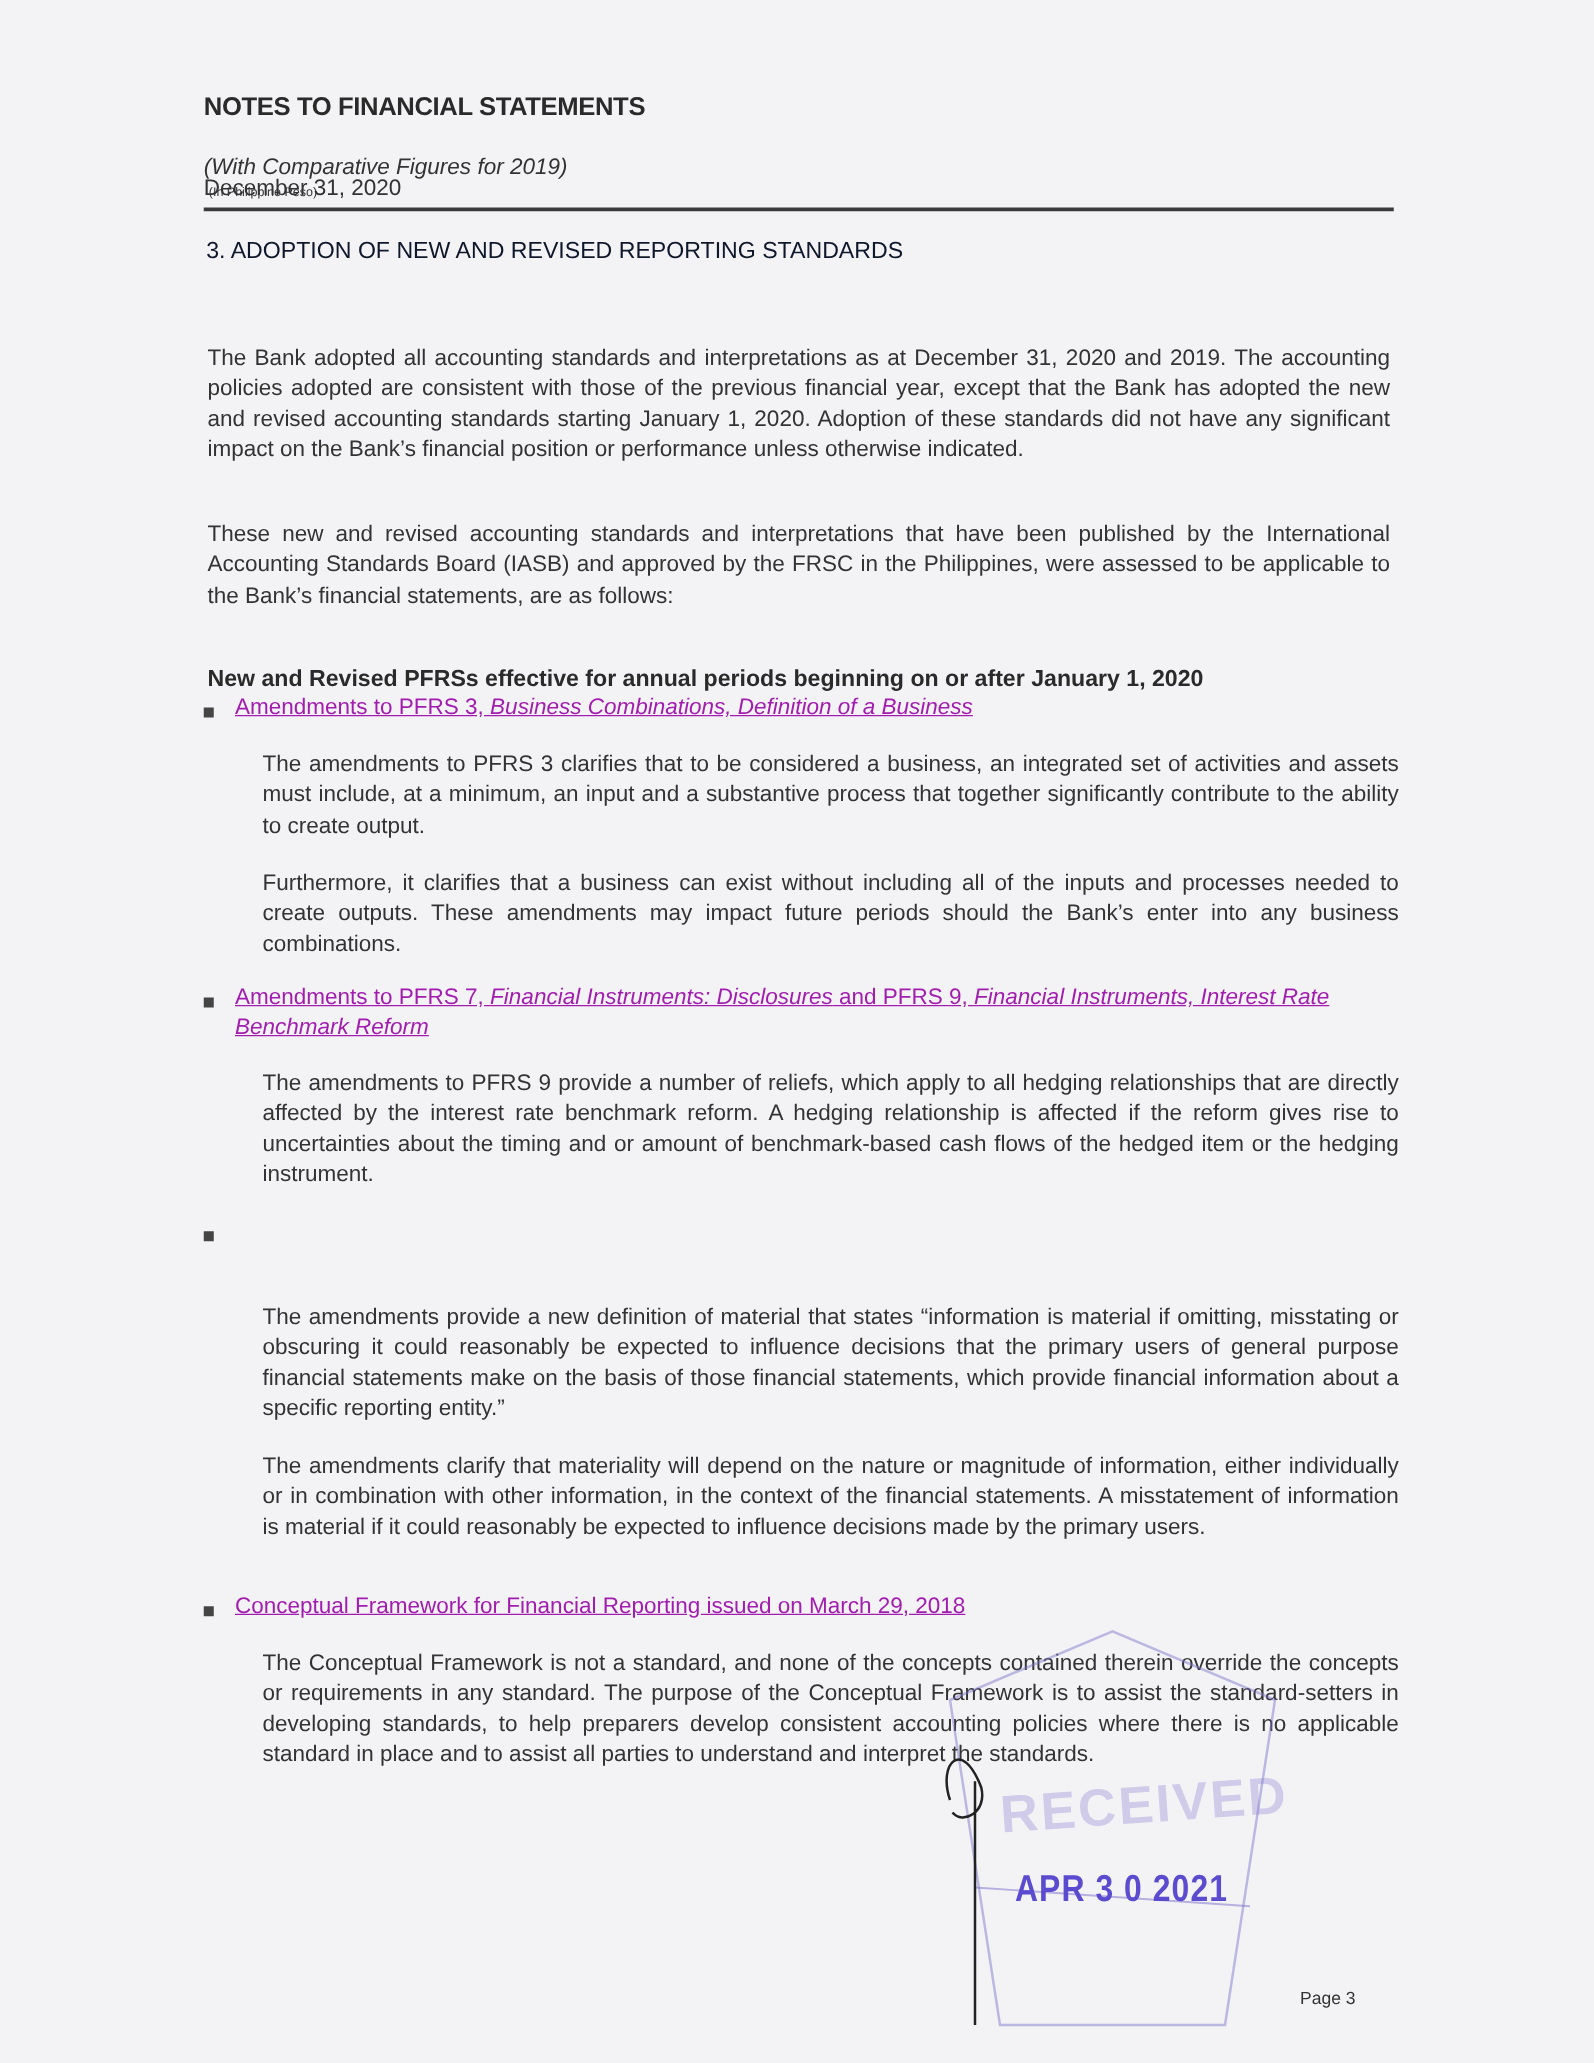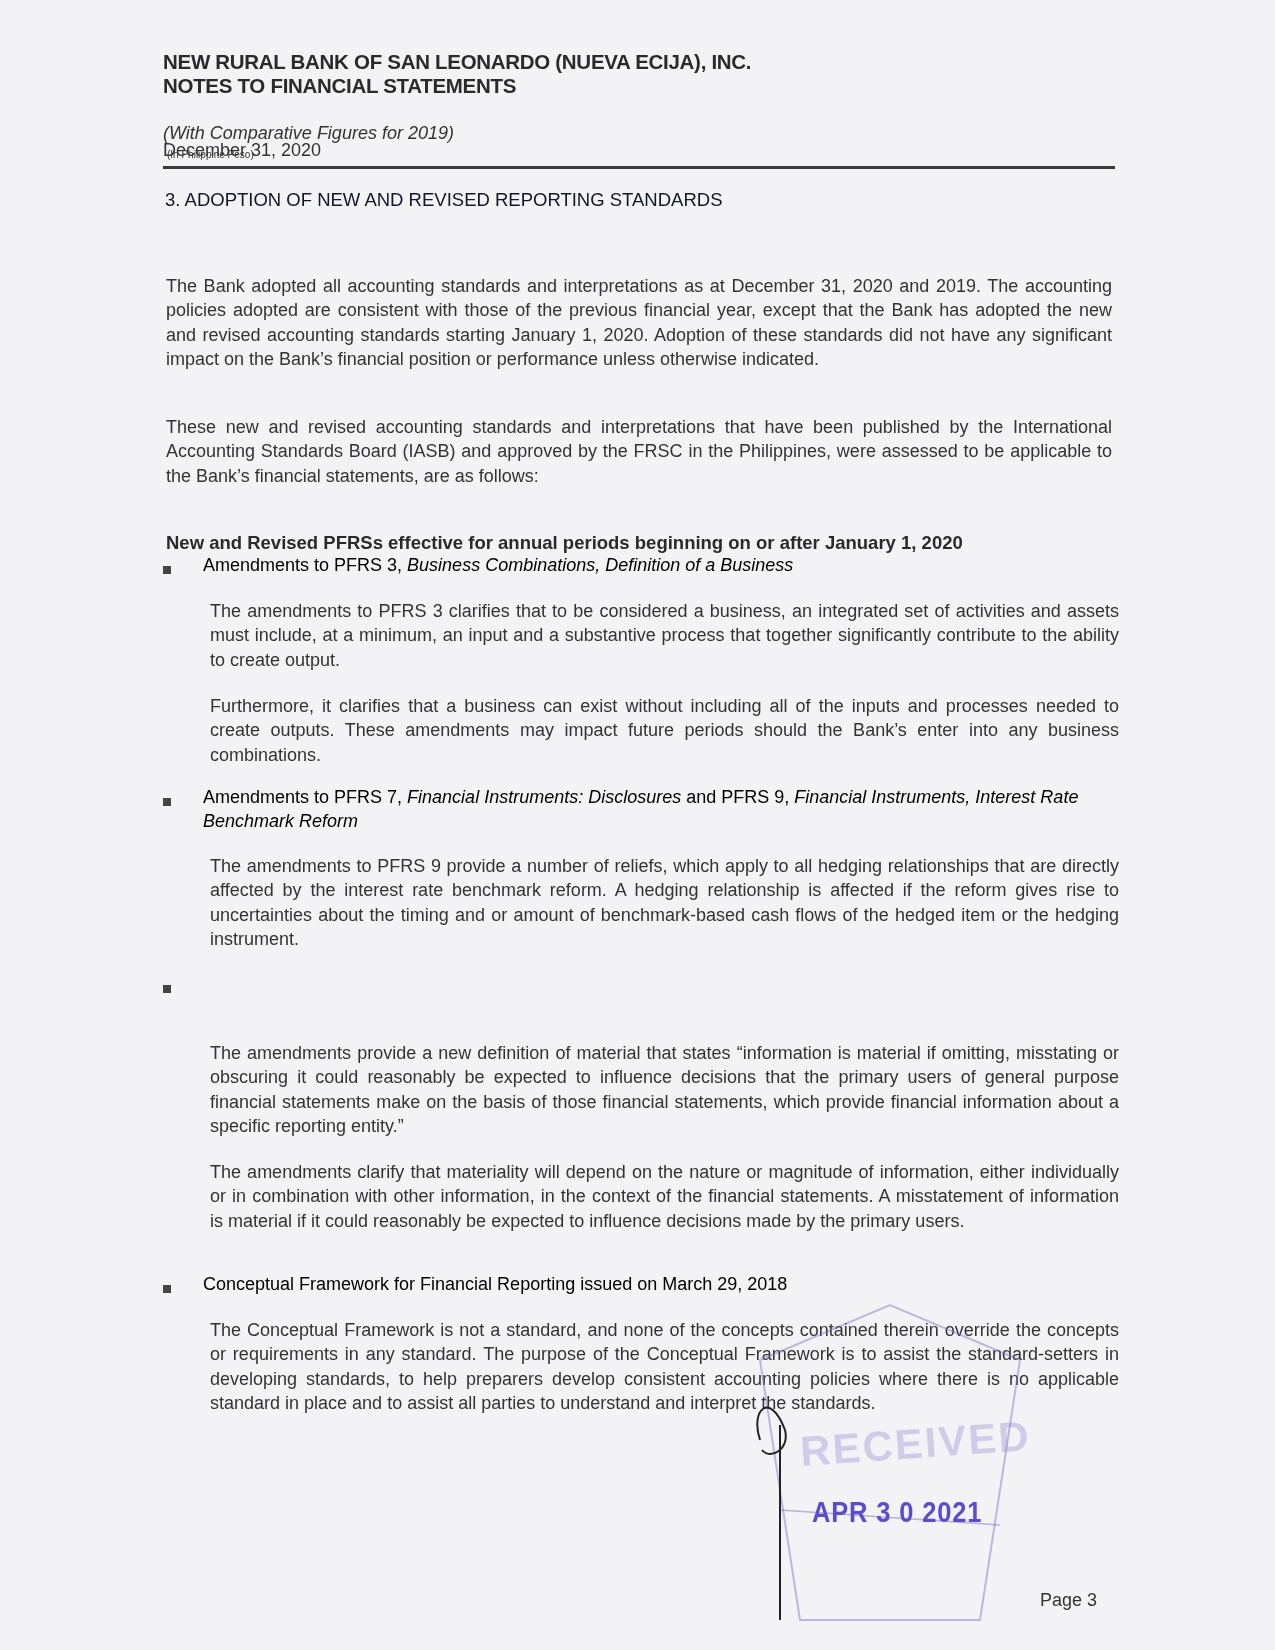--- a/index.html
+++ b/index.html
@@ -22,34 +22,33 @@
 
   .section-title { position: absolute; left: 165px; top: 189px; font-weight: normal; font-size: 18.5px; color: #0f172a; text-align: center; }
   .subhead { position: absolute; left: 166px; top: 238px; font-weight: bold; font-size: 18px; text-decoration: underline; color: #2a2a2a; }
 
   .para { position: absolute; font-size: 18px; line-height: 24.3px; text-align: justify; color: #333; margin: 0; }
   .p-full { left: 166px; width: 946px; }
   .p-ind { left: 210px; width: 909px; }
   .bold-line { position: absolute; left: 166px; top: 532px; font-weight: bold; font-size: 18.5px; color: #2a2a2a; }
 
   .bullet { position: absolute; left: 163px; width: 8px; height: 8px; background: #444; }
-  .item-title { position: absolute; left: 203px; width: 909px; font-size: 18px; line-height: 24px; color: #000000; }
+  .item-title { position: absolute; left: 188px; width: 909px; font-size: 18px; line-height: 24px; text-decoration: underline; color: #a21caf; }
   .item-title i { font-style: italic; }
 
   .stamp { position: absolute; left: 740px; top: 1300px; width: 300px; height: 330px; pointer-events: none; }
   .stamp-date { position: absolute; left: 812px; top: 1495px; font-weight: bold; font-size: 30px; color: #5a4bcf; letter-spacing: 1px; transform: scaleX(0.85); transform-origin: left; }
   .stamp-received { position: absolute; left: 800px; top: 1420px; font-weight: bold; font-size: 42px; color: rgba(140,130,210,0.35); letter-spacing: 2px; transform: rotate(-4deg); }
-  .page-num { position: absolute; left: 1040px; top: 1590px; font-size: 18px; color: #333; }
+  .page-num { position: absolute; left: 1040px; top: 1590px; font-size: 14px; color: #333; }
 </style>
 </head>
 <body>
 
 <div class="page">
 
-  <div class="hdr-line1">NEW RURAL BANK OF SAN LEONARDO (NUEVA ECIJA), INC.</div>
   <div class="hdr-line2">NOTES TO FINANCIAL STATEMENTS</div>
   <div class="hdr-date">December 31, 2020</div>
   <div class="hdr-comp">(With Comparative Figures for 2019)</div>
   <div class="hdr-unit">(In Philippine Peso)</div>
   <div class="hdr-rule"></div>
 
   <div class="section-title">3.  ADOPTION OF NEW AND REVISED REPORTING STANDARDS</div>
 
   <p class="para p-full" style="top:274px">The Bank adopted all accounting standards and interpretations as at December 31, 2020 and 2019. The accounting policies adopted are consistent with those of the previous financial year, except that the Bank has adopted the new and revised accounting standards starting January 1, 2020. Adoption of these standards did not have any significant impact on the Bank’s financial position or performance unless otherwise indicated.</p>
   <p class="para p-full" style="top:415px">These new and revised accounting standards and interpretations that have been published by the International Accounting Standards Board (IASB) and approved by the FRSC in the Philippines, were assessed to be applicable to the Bank’s financial statements, are as follows:</p>

